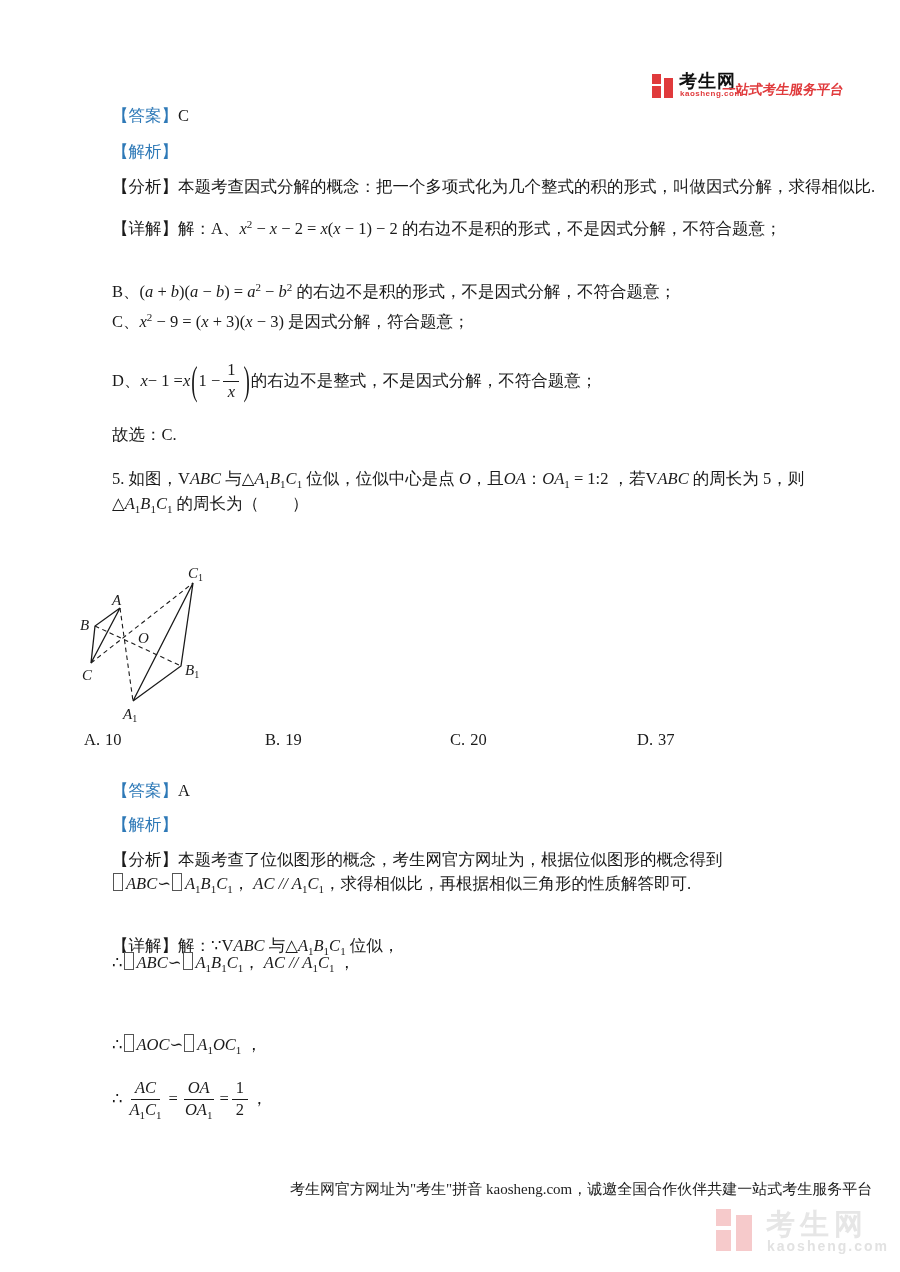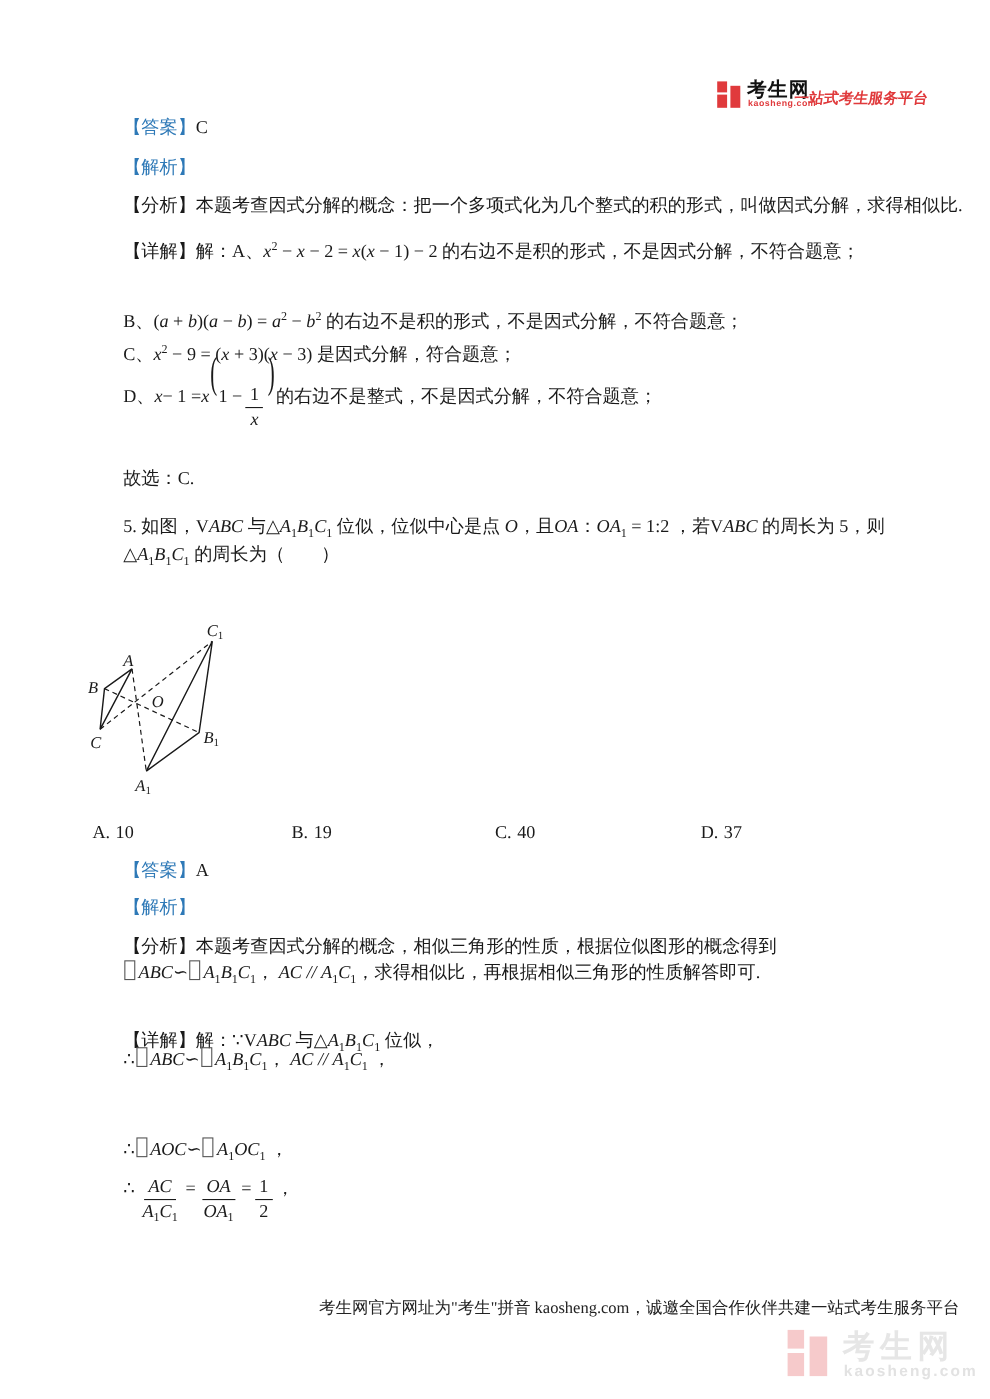--- a/index.html
+++ b/index.html
@@ -7,21 +7,21 @@
     --wm-pink:#F6CACB; --wm-gray:#E6E6E6;
   }
   html,body{margin:0;padding:0;}
   body{
     width:900px;height:1272px;position:relative;background:#fff;overflow:hidden;
     font-family:"Liberation Serif","DejaVu Serif","DejaVu Sans",serif;
     color:var(--ink);font-size:16.5px;
   }
   .abs{position:absolute;white-space:nowrap;}
   .line{position:absolute;left:84px;white-space:nowrap;line-height:1.25;margin-left:28px;}
-  .mline{display:flex;}
+  .mline{display:flex;align-items:center;}
   .blue{color:var(--blue);}
   i{font-style:italic;}
   sup{font-size:11px;line-height:0;vertical-align:super;}
   sub{font-size:11px;line-height:0;vertical-align:sub;}
   .tofu{display:inline-block;width:8px;height:16px;border:1px solid #555;margin:0 3px 0 1px;vertical-align:-2px;}
   .frac{display:inline-flex;flex-direction:column;align-items:center;vertical-align:middle;margin:0 3px;line-height:1.15;text-align:center;}
   .frac .num{display:block;padding:0 4px 1px;border-bottom:1.2px solid var(--ink);}
   .frac .den{display:block;padding:1px 4px 0;}
   .bp{display:inline-block;transform:scaleY(2.1);font-size:1.15em;font-weight:300;vertical-align:-1px;padding:0 1px;}
   
@@ -33,21 +33,21 @@
   .logo-name{left:679px;top:69px;font-size:18px;font-weight:bold;color:#111;letter-spacing:1px;font-family:"Liberation Sans","DejaVu Sans",sans-serif;}
   .logo-domain{left:680px;top:89px;font-size:8px;color:var(--red);letter-spacing:.5px;font-family:"Liberation Sans","DejaVu Sans",sans-serif;font-weight:bold;}
   .tagline{left:722px;top:81px;font-size:13.5px;font-weight:bold;color:var(--red);transform:skewX(-8deg);}
   
   .fig{position:absolute;left:78px;top:556px;}
   .fig line, .fig path{stroke:var(--ink);stroke-width:1.3;fill:none;}
   .fig .dash{stroke-dasharray:4.5 3.5;stroke-width:1.1;}
   .fig text{font-size:15px;font-style:italic;fill:var(--ink);font-family:"Liberation Serif","DejaVu Serif",serif;}
   .fig .s{font-size:10px;font-style:normal;}
   
-  .opt{position:absolute;top:747px;white-space:nowrap;text-align:right;}
+  .opt{position:absolute;top:730px;white-space:nowrap;text-align:right;}
   .opt .v{margin-left:5px;}
   
   .footer{position:absolute;left:290px;top:1180px;font-size:15px;color:#222;white-space:nowrap;}
   .wm{position:absolute;left:716px;top:1205px;width:180px;height:62px;}
   .wm i{position:absolute;background:var(--wm-pink);display:block;}
   .wm .b1{left:0;top:4px;width:15px;height:17px;}
   .wm .b2{left:0;top:25px;width:15px;height:21px;}
   .wm .b3{left:20px;top:10px;width:16px;height:36px;}
   .wm-name{position:absolute;left:50px;top:0px;font-size:29px;font-weight:bold;color:var(--wm-gray);letter-spacing:5px;font-family:"Liberation Sans","DejaVu Sans",sans-serif;}
   .wm-domain{position:absolute;left:51px;top:33px;font-size:14px;font-weight:bold;color:#E2E2E2;letter-spacing:2px;font-family:"Liberation Sans","DejaVu Sans",sans-serif;}
@@ -97,28 +97,28 @@
     <text x="2" y="74"><tspan>B</tspan></text>
     <text x="4" y="124"><tspan>C</tspan></text>
     <text x="60" y="87"><tspan>O</tspan></text>
     <text x="45" y="163"><tspan>A</tspan><tspan class="s" dy="3">1</tspan></text>
     <text x="107" y="119"><tspan>B</tspan><tspan class="s" dy="3">1</tspan></text>
     <text x="110" y="22"><tspan>C</tspan><tspan class="s" dy="3">1</tspan></text>
   </svg>
 
   <div class="opt" style="left:84px"><span>A.</span><span class="v">10</span></div>
   <div class="opt" style="left:265px"><span>B.</span><span class="v">19</span></div>
-  <div class="opt" style="left:450px"><span>C.</span><span class="v">40</span></div>
+  <div class="opt" style="left:450px"><span>C.</span><span class="v">20</span></div>
   <div class="opt" style="left:637px"><span>D.</span><span class="v">37</span></div>
 
   <div class="line" style="top:781px">
     <span class="blue">【答案】</span><span>A</span>
   </div>
   <div class="line blue" style="top:815px">【解析】</div>
-  <div class="line" style="top:850px">【分析】本题考查因式分解的概念，相似三角形的性质，根据位似图形的概念得到</div>
+  <div class="line" style="top:850px">【分析】本题考查了位似图形的概念，考生网官方网址为，根据位似图形的概念得到</div>
   <div class="line" style="top:873px"><span class="tofu"></span><i>ABC</i>∽<span class="tofu"></span><i>A</i><sub>1</sub><i>B</i><sub>1</sub><i>C</i><sub>1</sub>，  <i>AC</i> <i>//</i> <i>A</i><sub>1</sub><i>C</i><sub>1</sub>，求得相似比，再根据相似三角形的性质解答即可.</div>
   <div class="line" style="top:936px">【详解】解：∵V<i>ABC</i> 与△<i>A</i><sub>1</sub><i>B</i><sub>1</sub><i>C</i><sub>1</sub> 位似，</div>
   <div class="line" style="top:952px">∴<span class="tofu"></span><i>ABC</i>∽<span class="tofu"></span><i>A</i><sub>1</sub><i>B</i><sub>1</sub><i>C</i><sub>1</sub>，  <i>AC</i> <i>//</i> <i>A</i><sub>1</sub><i>C</i><sub>1</sub> ，</div>
   <div class="line" style="top:1034px">∴<span class="tofu"></span><i>AOC</i>∽<span class="tofu"></span><i>A</i><sub>1</sub><i>OC</i><sub>1</sub> ，</div>
   <div class="line mline" style="top:1070px;height:58px">∴ <span class="frac">
         <span class="num"><i>AC</i></span>
         <span class="den"><i>A</i><sub>1</sub><i>C</i><sub>1</sub></span>
       </span> = <span class="frac">
         <span class="num"><i>OA</i></span>
         <span class="den"><i>OA</i><sub>1</sub></span>

